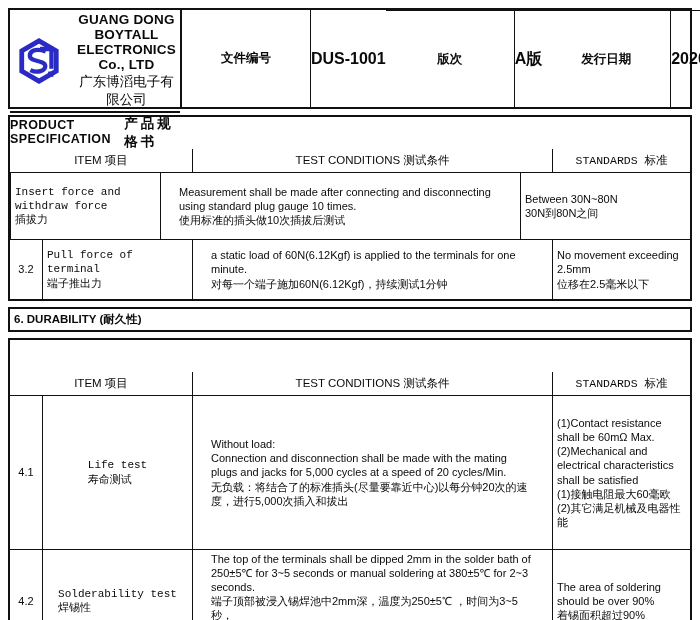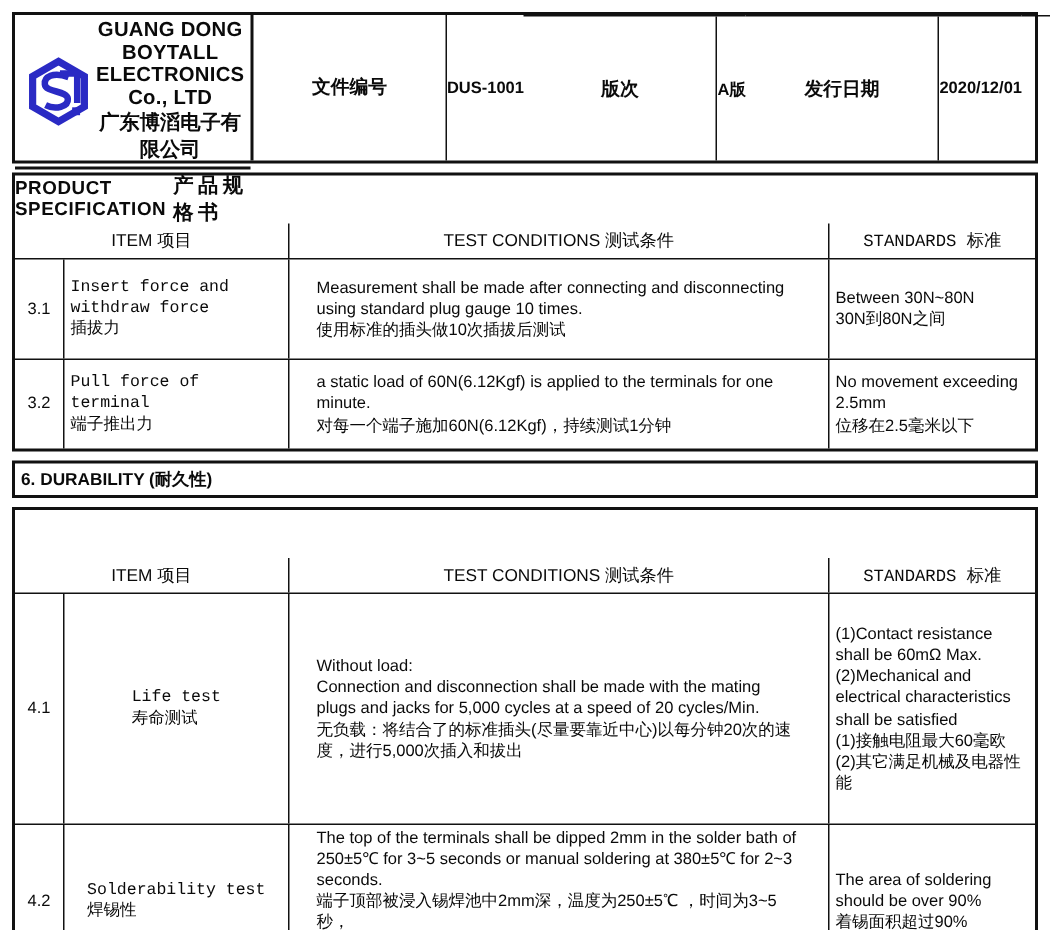--- a/index.html
+++ b/index.html
@@ -7,37 +7,37 @@
   body {
     width:700px; height:620px;
     font-family:"Liberation Sans", sans-serif;
     color:#0a0a0a;
   }
   .page { width:700px; height:620px; padding:8px; background:#fff; }
 
   
   .header-block { display:flex; height:101px; border:2px solid #111; }
   .header-left { width:417px; display:flex; flex-direction:column; }
-  .company-row { flex:1; display:flex; align-items:center; padding:2px 4px; }
+  .company-row { flex:1; display:flex; align-items:center; padding:2px 4px;gap:13px; }
   .logo-wrap { width:50px; flex:none; display:flex; align-items:center; justify-content:center; }
   .company-names { flex:1; text-align:center; }
   .company-en { font-size:13.5px; font-weight:bold; letter-spacing:.2px; }
-  .company-cn { font-size:13.5px; font-weight:bold; margin-top:1px; }
+  .company-cn { font-size:13.5px; font-weight:normal; margin-top:1px; }
   .title-row { flex:1; border-top:2px solid #111; display:flex; flex-direction:row;
                align-items:center; justify-content:center; }
   .doc-title-en { font-size:12.5px; font-weight:bold; letter-spacing:.4px; }
   .doc-title-cn { font-size:13.5px; font-weight:bold; letter-spacing:3px; margin-top:2px; }
 
   .header-right { flex:1; display:flex; flex-direction:row; border-left:2px solid #111; }
   .info-row { flex:1; display:flex; }
   .info-row + .info-row { border-top:1.5px solid #111; }
   .info-label { width:128px; display:flex; align-items:center; justify-content:center;
                 font-size:12.5px; font-weight:bold; }
   .info-value { flex:1; border-left:1.5px solid #111; display:flex; align-items:center;
-                justify-content:center; font-size:11px; font-weight:bold;
+                justify-content:center; font-size:16px; font-weight:bold;
                 white-space:pre;text-align:center; }
 
   
   .section-band { margin-top:6px; border:2px solid #111; height:25px;
                   display:flex; align-items:center; padding:0 4px;
                   font-size:11.5px; font-weight:bold; }
 
   
   .spec-table { margin-top:6px; border:2px solid #111; }
   .t-header { display:flex; height:24px; border-bottom:1.5px solid #111;margin-top:32px; }
@@ -111,21 +111,20 @@
   </div>
 
 
   <div class="spec-table">
     <div class="t-header">
       <div class="th th-item">ITEM 项目</div>
       <div class="th th-test">TEST CONDITIONS 测试条件</div>
       <div class="th th-std">STANDARDS 标准</div>
     </div>
     <div class="t-row r31">
-      <div class="td td-no">3.1</div>
       <div class="td td-name">Insert force and withdraw force
 插拔力</div>
       <div class="td td-test">Measurement shall be made after connecting and disconnecting using standard plug gauge 10 times.
 使用标准的插头做10次插拔后测试</div>
       <div class="td td-std">Between 30N~80N
 30N到80N之间</div>
     </div>
     <div class="t-row r32">
       <div class="td td-no">3.2</div>
       <div class="td td-name">Pull force of terminal

